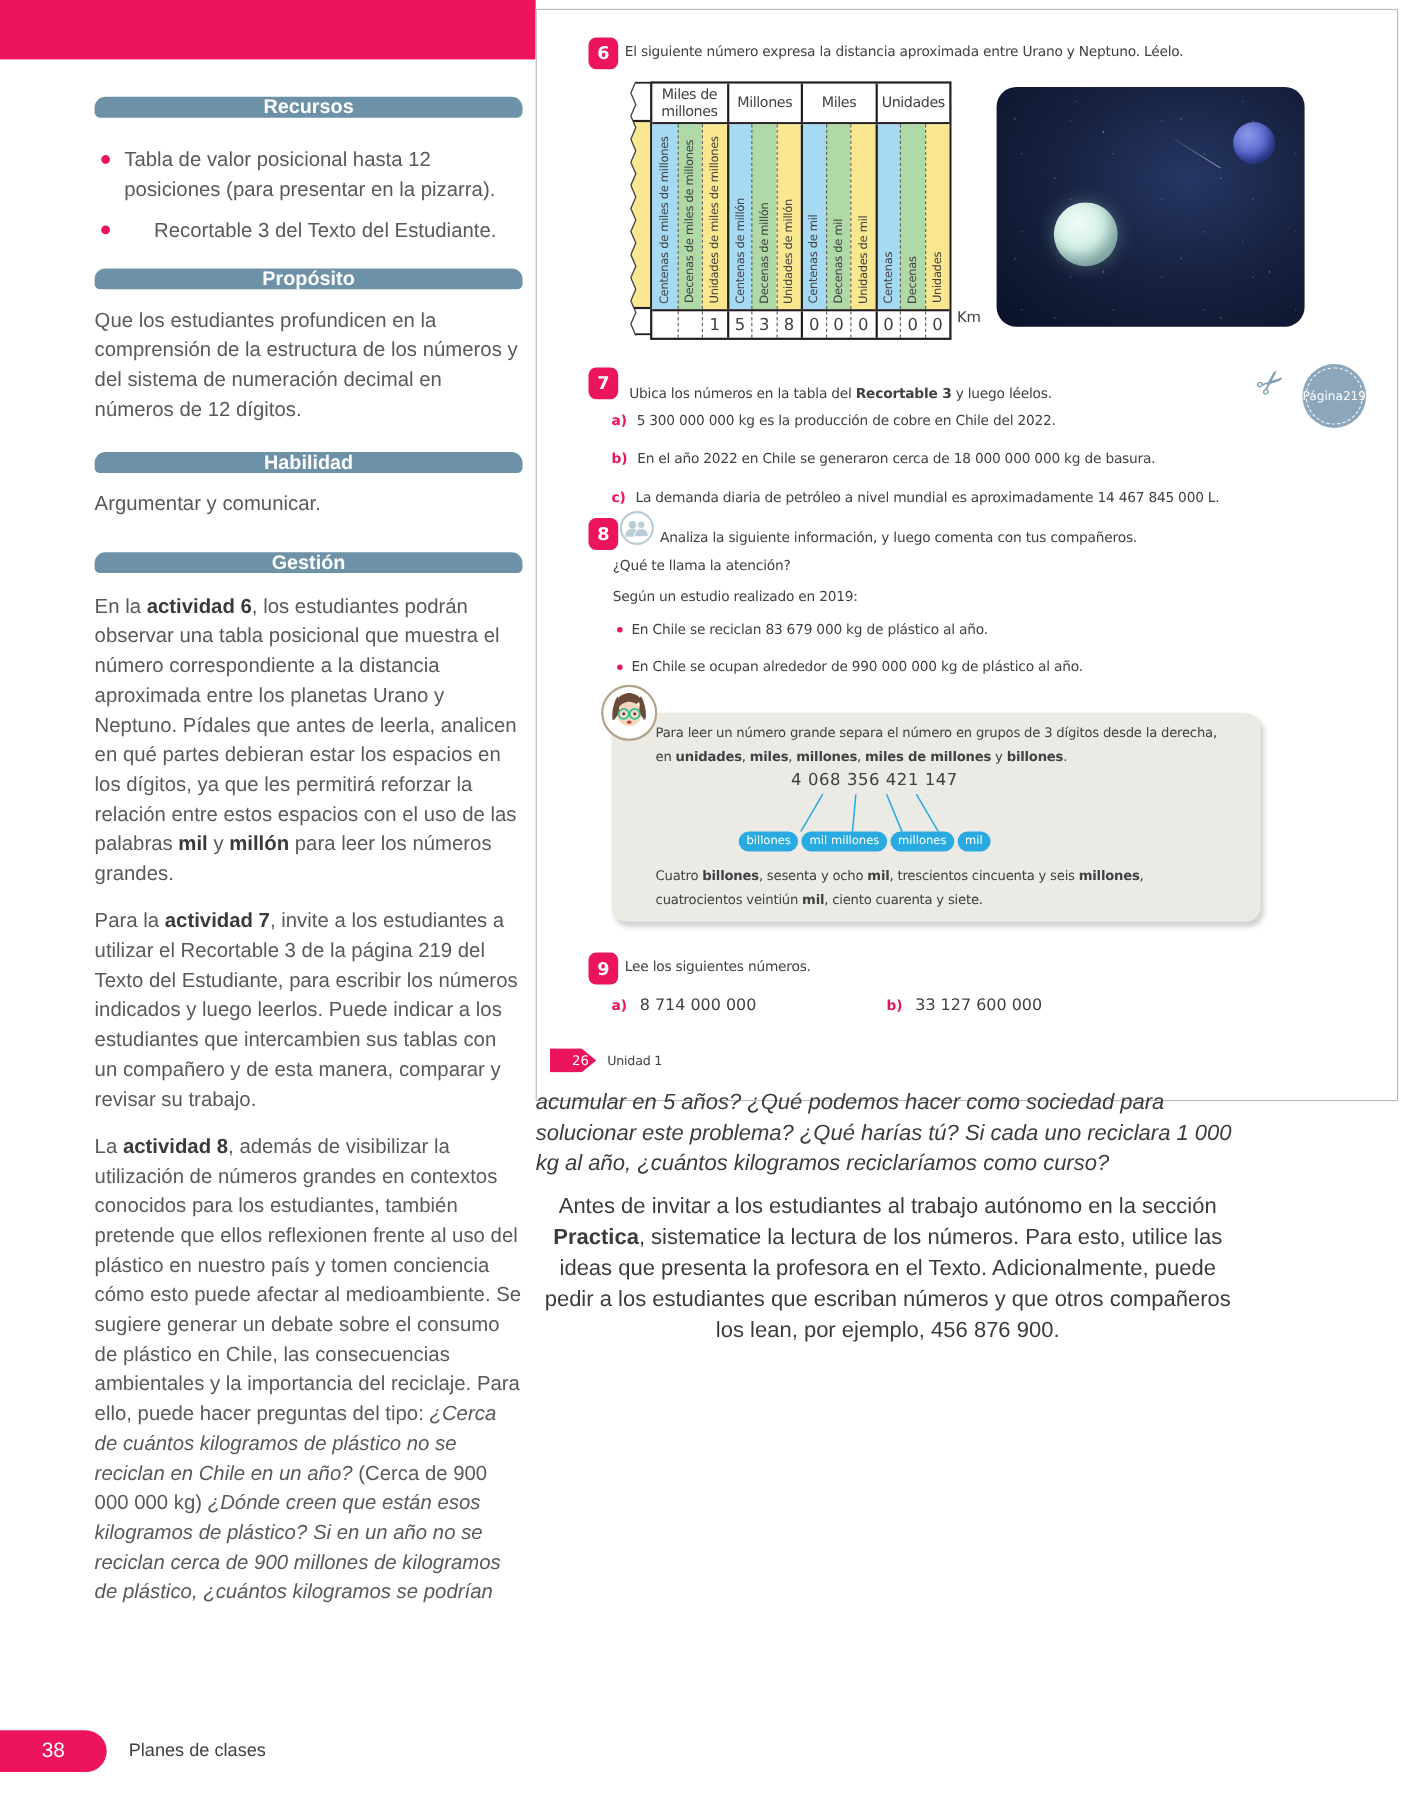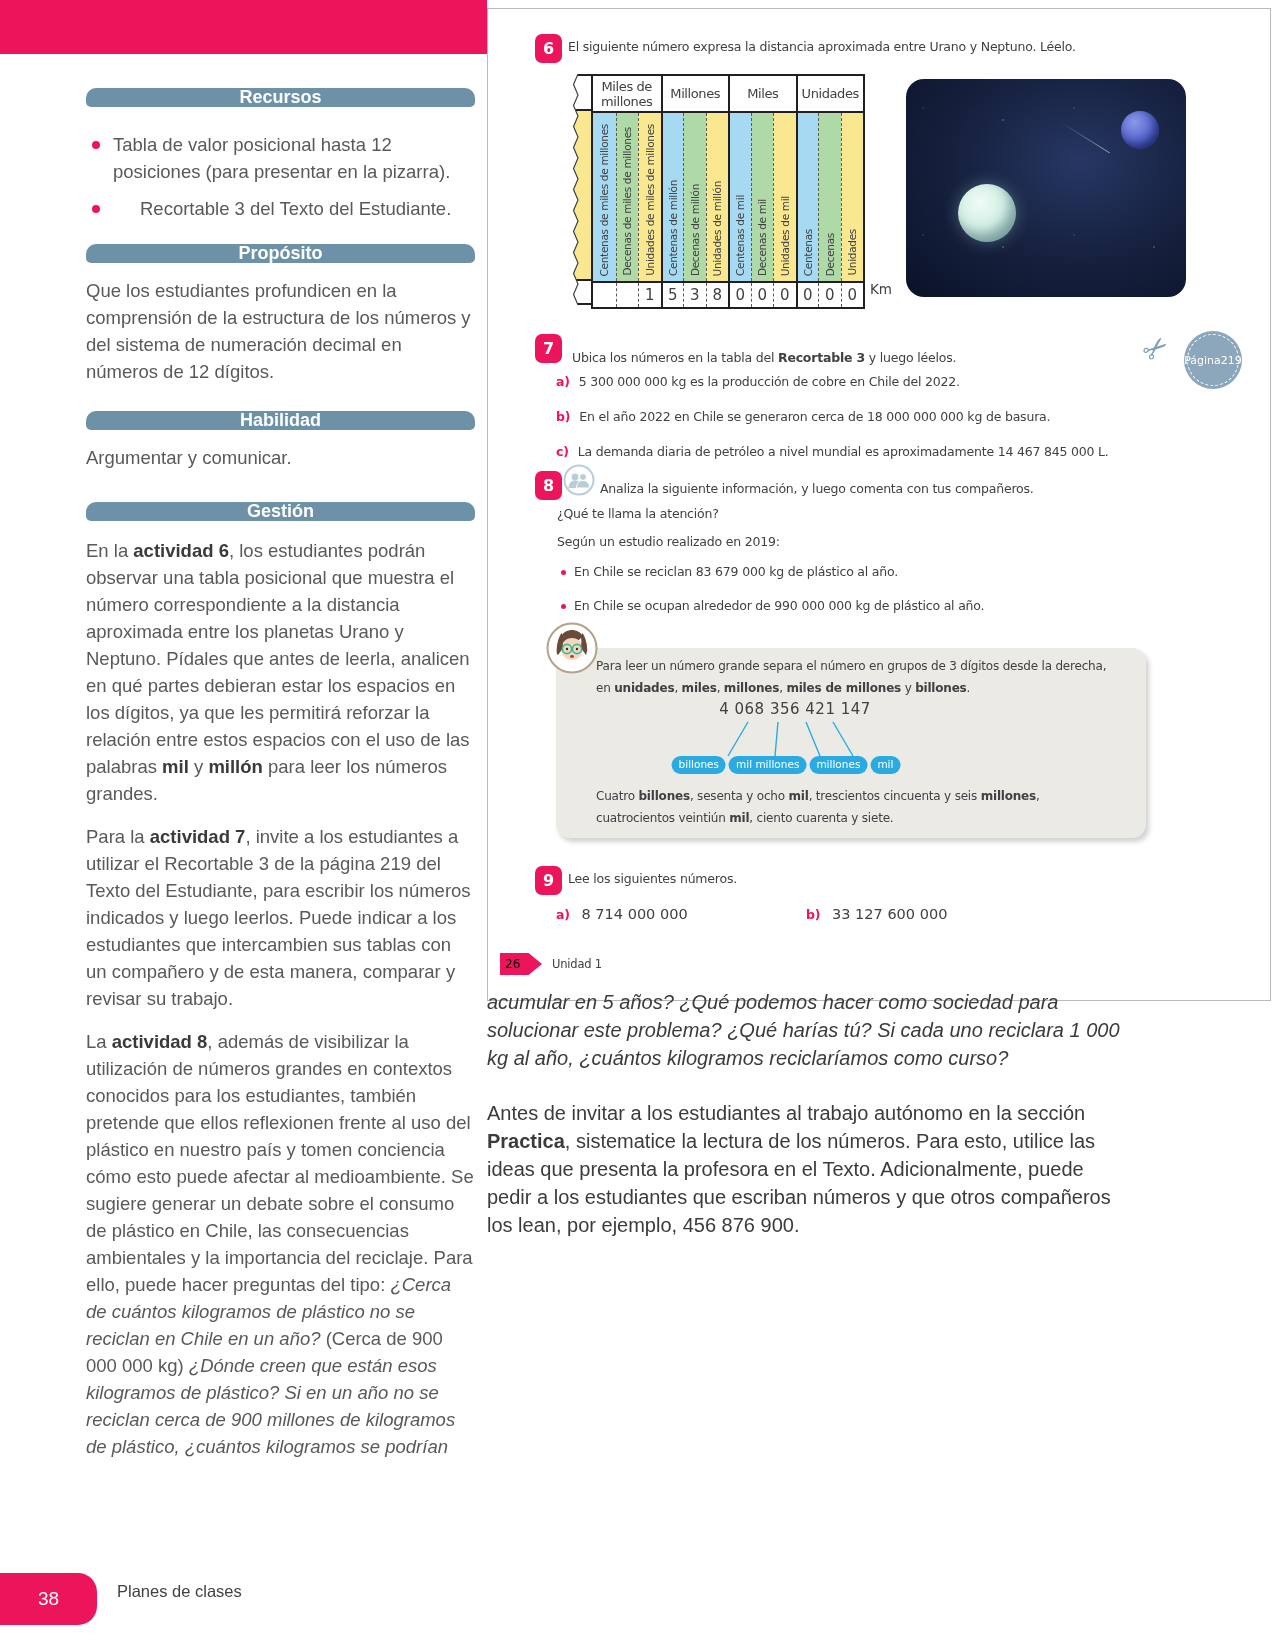--- a/index.html
+++ b/index.html
@@ -104,31 +104,31 @@
   .pills { position:absolute; left:298px; top:747px; transform:translateX(-50%); display:flex; gap:3px; }
   .pill { background:var(--pill_blue); color:#fff; font-size:10.5px; line-height:1; padding:3px 7px 4px;
           border-radius:10px; white-space:nowrap; letter-spacing:0; }
   .connectors { position:absolute; left:210px; top:709px; }
 
   
   .num-val { font-size:14.5px; letter-spacing:0; }
 
   
   .u-badge { position:absolute; left:12px; top:944px; width:42px; height:22px; background:var(--pink);
-             clip-path:polygon(0 0, 68% 0, 100% 50%, 68% 100%, 0 100%); color:#000000; font-size:12px;
-             display:flex; align-items:center; padding-left:5px; letter-spacing:0; }
+             clip-path:polygon(0 0, 68% 0, 100% 50%, 68% 100%, 0 100%); color:#ffffff; font-size:12px;
+             display:flex; align-items:center; padding-left:20px; letter-spacing:0; }
   .u-label { position:absolute; left:64px; top:948px; font-size:11.5px; }
 
   
   .bottom { position:absolute; left:487px; top:988px; width:640px; color:#3b3b3d;
             font-size:20px; line-height:28px; }
-  .bottom p + p { margin-top:27px; }
-
-  
-  .pfoot-badge { position:absolute; left:0; top:1573px; width:97px; height:52px; background:var(--pink);
+  .bottom p + p { margin-top:11px;text-align:center; }
+
+  
+  .pfoot-badge { position:absolute; left:0; top:1573px; width:97px; height:38px; background:var(--pink);
                  border-radius:0 19px 19px 0; color:#fff; font-size:19px;
                  display:flex; align-items:center; justify-content:center; }
   .pfoot-label { position:absolute; left:117px; top:1582px; font-size:16.5px; color:#414042; }
 </style>
 </head>
 <body>
 
 <div class="topbar"></div>
 
 <div class="sidebar">

